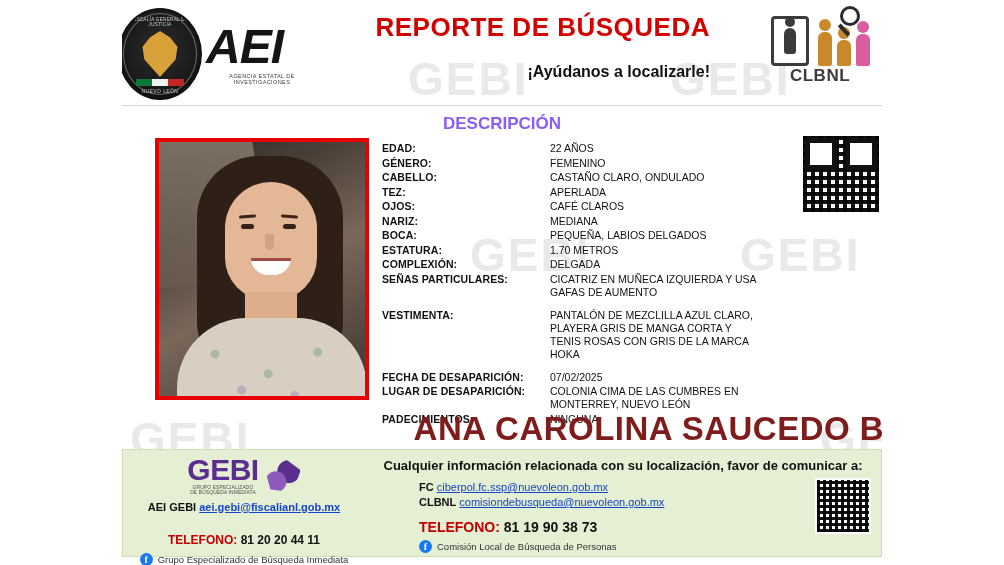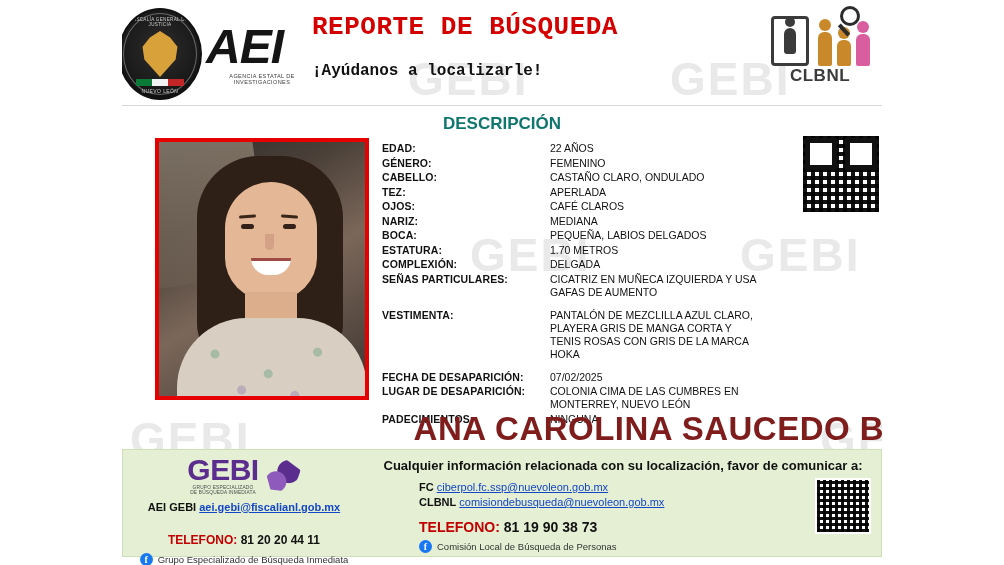--- a/index.html
+++ b/index.html
@@ -89,24 +89,23 @@
   .aei-word .big {
     font-size: 48px; font-weight: 800; color: #151515;
     letter-spacing: -1px; font-style: italic;
   }
   .aei-word .sub {
     font-size: 5.5px; color: #3b3b3b; letter-spacing: .4px;
     margin-top: 3px; text-align: center; width: 112px;
   }
   .title-block {
     position: absolute;
-    left: 312px; top: 12px;
+    left: 330px; top: 12px;
     width: 380px;
-    text-align: left;
-    font-family: Liberation Mono, monospace;
+    text-align: right;
   }
   .main-title {
     font-size: 26px; font-weight: bold; color: #d40000;
     letter-spacing: .5px;
   }
   .sub-title {
     margin-top: 20px;
     font-size: 16px; font-weight: bold; color: #111;
   }
   .logo-clbnl {
@@ -162,21 +161,21 @@
     position: absolute; left: 2px; top: 17px;
   }
   .clbnl-text {
     font-size: 17px; font-weight: 800; color: #3b3b3b; letter-spacing: .5px;
   }
 
   
   .desc-title {
     position: absolute; left: 0; right: 0; top: 114px;
     text-align: center;
-    font-size: 17px; font-weight: bold; color: #0f766e;
+    font-size: 17px; font-weight: bold; color: #8b5cf6;
     z-index: 2;
   }
   .photo {
     position: absolute;
     left: 155px; top: 138px;
     width: 214px; height: 262px;
     border: 4px solid #e60000;
     overflow: hidden;
     background: #6f5a4b;
     z-index: 2;

